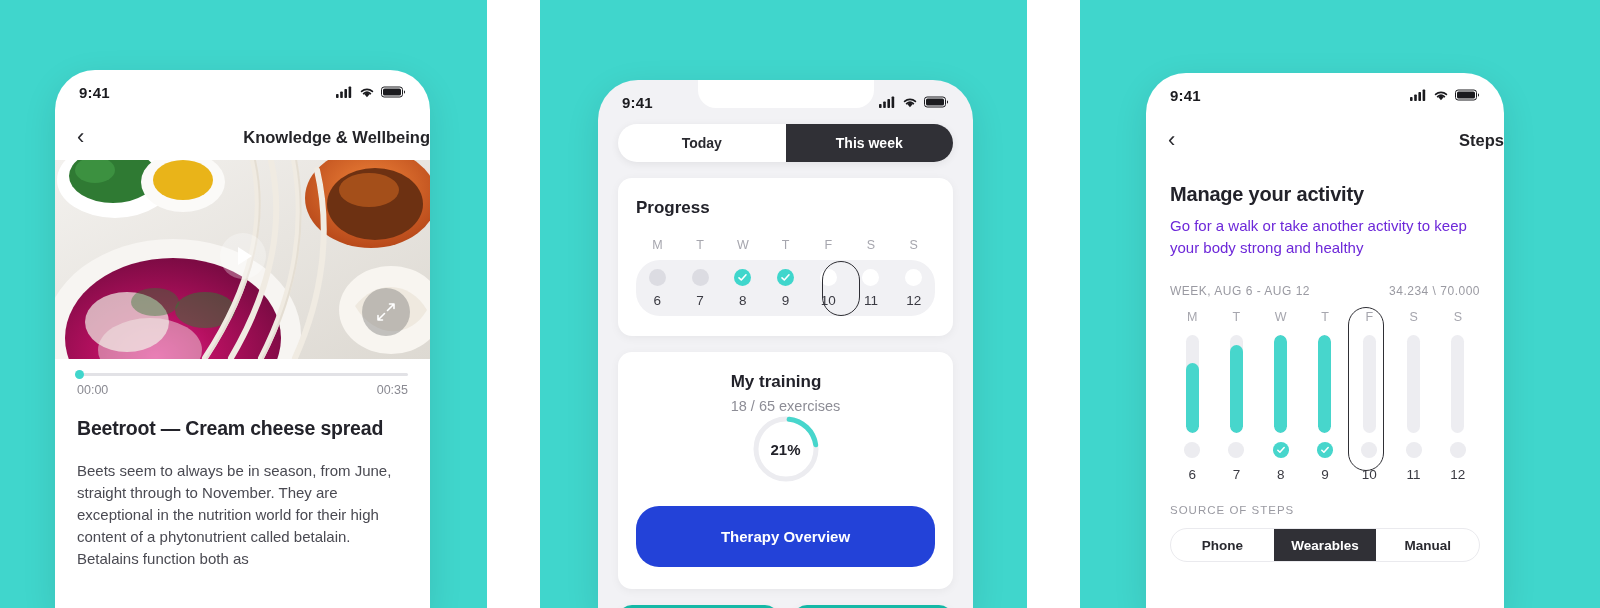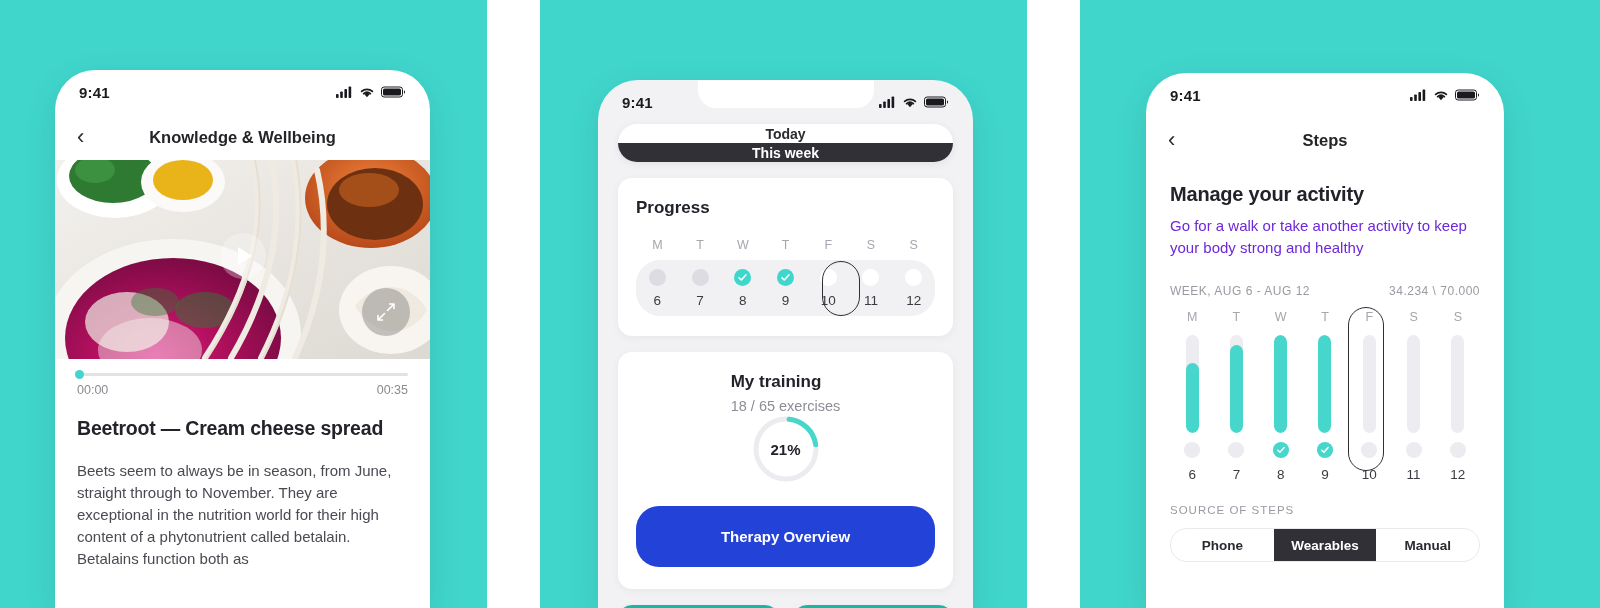--- a/index.html
+++ b/index.html
@@ -47,21 +47,21 @@
   .navbar {
     display: flex; align-items: center;
     height: 46px; padding: 0 22px;
     position: relative;
   }
   .nav-back {
     font-size: 22px; color: #2b2b30; line-height: 1;
     width: 22px; cursor: pointer;
   }
   .nav-title {
-    position: absolute; left: 0; right: 0; text-align: center;
+    position: absolute; left: 0; right: 0; text-align: right;
     font-size: 16.5px; font-weight: bold; color: #242428;
     pointer-events: none;
   }
 
   
   .video-wrap { position: relative; width: 100%; height: 199px; overflow: hidden; }
   .video-img { position: absolute; inset: 0; }
   .play-btn {
     position: absolute; left: 50%; top: 96px; transform: translate(-50%,-50%);
     width: 46px; height: 46px; border-radius: 50%;
@@ -98,21 +98,21 @@
   .article-title { font-size: 19.5px; font-weight: bold; color: #23232a; letter-spacing: -.2px; }
   .article-meta { margin-top: 8px; font-size: 11.5px; color: #9a9aa2; letter-spacing: .6px; }
   .article-body {
     margin-top: 20px; font-size: 15px; line-height: 22px; color: #4a4a52;
   }
 
   
   .p2-body { padding: 0 20px; }
   .segmented {
     display: flex; height: 38px; border-radius: 19px; overflow: hidden;
-    background: #ffffff; box-shadow: 0 2px 8px rgba(0,0,0,0.07); flex-direction: column;
+    background: #ffffff; box-shadow: 0 2px 8px rgba(0,0,0,0.07);
   }
   .seg {
     flex: 1; display: flex; align-items: center; justify-content: center;
     font-size: 14px; font-weight: bold; color: #2a2a30; cursor: pointer;
   }
   .seg.active { background: #303036; color: #ffffff; text-align: right; }
   .card {
     background: #ffffff; border-radius: 14px; margin-top: 16px;
     box-shadow: 0 2px 10px rgba(0,0,0,0.05);
   }

